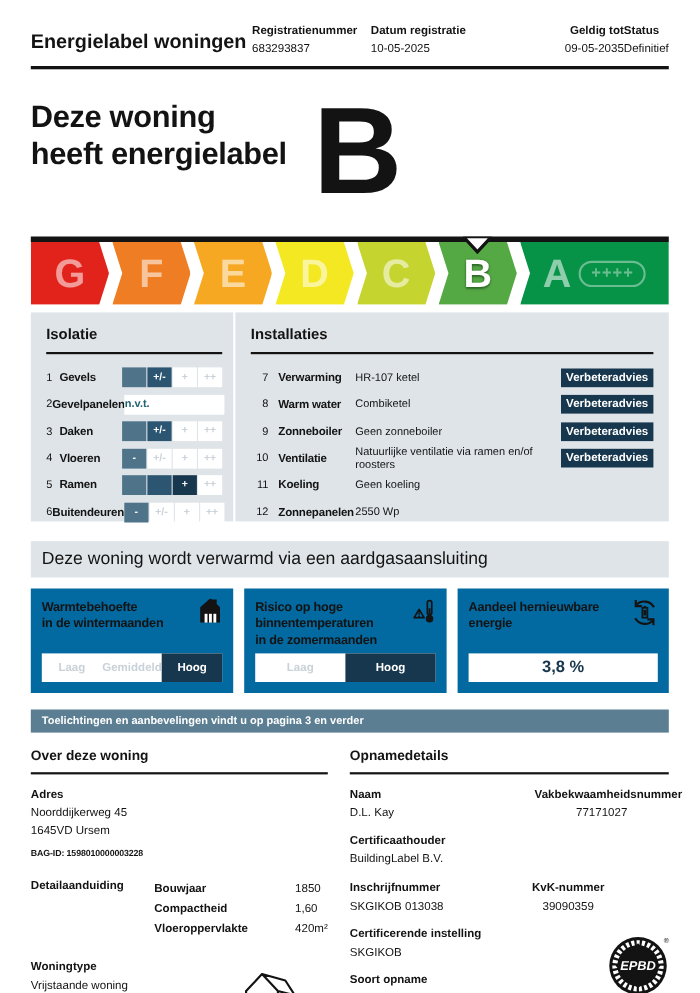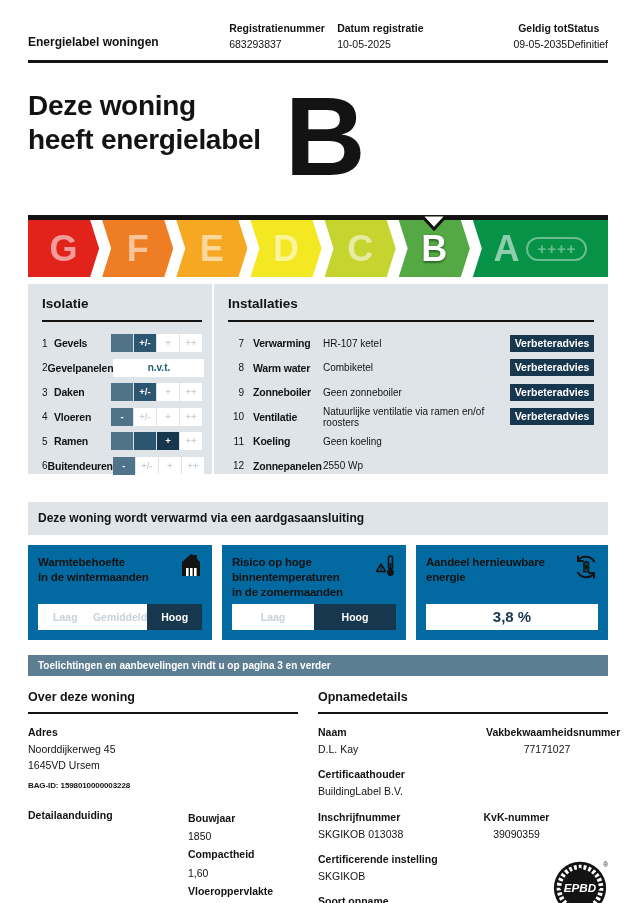--- a/index.html
+++ b/index.html
@@ -2,21 +2,21 @@
 <html><head>
 <meta charset="utf-8">
 <style>
   * { margin:0; padding:0; box-sizing:border-box; }
   html,body { width:636px; height:903px; background:#fff; overflow:hidden;
     font-family:"Liberation Sans", sans-serif; color:#131313; }
   .page { width:636px; height:903px; padding:0 28px; position:relative; }
 
   
   .header { display:flex; align-items:flex-end; padding:22px 0 10px; border-bottom:3px solid #131313; }
-  .header-title { font-size:12px; font-weight:bold; width:204px; padding-bottom:1px; }
+  .header-title { font-size:18px; font-weight:bold; width:204px; padding-bottom:1px; }
   .header-fields { display:flex; flex:1; }
   .hfield:nth-child(1){ width:108px; } .hfield:nth-child(2){ width:126px; }
   .hfield:nth-child(3){ width:104px;text-align:right; } .hfield:nth-child(4){ flex:1; }
   .hlabel { font-size:10.5px; font-weight:bold; margin-bottom:4px; }
   .hvalue { font-size:10.5px; }
 
   
   .hero { display:flex; align-items:flex-start; margin-top:26px; height:104px; }
   .hero-text { font-size:28px; font-weight:bold; line-height:1.22; letter-spacing:-0.3px; }
   .hero-letter { font-size:112px; font-weight:800; line-height:0.78; margin-left:24px; margin-top:4px; letter-spacing:-2px; }
@@ -40,32 +40,32 @@
   .panel { background:#dfe4e8; height:190px; }
   .panel-iso { width:184px; padding:12px 10px 0 14px; }
   .panel-inst { flex:1; padding:12px 14px 0 14px; }
   .panel-title { font-size:13.5px; font-weight:bold; padding-bottom:9px; border-bottom:2px solid #131313; margin-bottom:9px; }
   .iso-row { display:flex; align-items:center; height:24.5px; }
   .iso-num { width:12px; font-size:10px; }
   .iso-label { flex:1; font-size:10.5px; font-weight:bold; letter-spacing:-0.2px; }
   .iso-widget { display:flex; gap:1px; width:91px; }
   .iso-cell { width:22px; height:18px; line-height:18px; text-align:center; font-size:9.5px; font-weight:bold; color:#fff; }
   .iso-cell.off { background:#fff; color:#c9d2d8; }
-  .nvt-box { width:109px; height:18px; line-height:18px; text-align:center; background:#fff;
+  .nvt-box { width:109px; height:18px; line-height:18px; text-align:left; background:#fff;
     font-size:10px; font-weight:bold; color:#1f6272; }
   .inst-row { display:flex; align-items:center; height:24.5px; }
   .inst-num { width:16px; font-size:10px; text-align:right; margin-right:9px; }
   .inst-label { width:70px; font-size:10.5px; font-weight:bold; letter-spacing:-0.2px; }
   .inst-value { flex:1; font-size:10px; padding-right:4px; }
   .advice-btn { width:84px; height:17px; line-height:17px; text-align:center; background:#17374e; color:#fff;
     font-size:10.5px; font-weight:bold; }
 
   
-  .gas-banner { margin-top:28px; background:#dfe4e8; height:33px; line-height:33px;
-    font-size:12px; font-weight:bold; padding-left:10px; }
+  .gas-banner { margin-top:18px; background:#dfe4e8; height:33px; line-height:33px;
+    font-size:16px; font-weight:normal; padding-left:10px; }
 
   
   .boxes { display:flex; gap:10px; margin-top:10px; }
   .box { background:#0369a1; height:95px; padding:10px; position:relative; }
   .box1, .box2 { width:184px; } .box3 { flex:1; }
   .box-title { font-size:11.5px; font-weight:bold; line-height:1.32; letter-spacing:-0.2px; }
   .box-icon { position:absolute; top:9px; right:9px; }
   .box-control { position:absolute; left:10px; right:10px; bottom:10px; height:26px; display:flex; background:#fff; }
   .seg-opt { flex:1; text-align:center; line-height:26px; font-size:10.5px; font-weight:bold; color:#c9d2d8; }
   .seg-opt.on { background:#17374e; color:#fff; }
@@ -78,23 +78,23 @@
 
   
   .details { display:flex; gap:20px; margin-top:14px; height:232px; }
   .col-left { width:270px; } .col-right { flex:1; position:relative; }
   .sec-title { font-size:12.5px; font-weight:bold; padding-bottom:8px; border-bottom:2px solid #131313; margin-bottom:12px; }
   .flabel { font-size:10.5px; font-weight:bold; margin-bottom:3px; }
   .fvalue { font-size:10.5px; line-height:1.55; }
   .bag { font-size:8px; font-weight:bold; margin-top:7px; letter-spacing:-0.1px; }
   .detail-row { display:flex; margin-top:19px; }
   .detail-left { width:160px; }
-  .fact-row { display:flex; line-height:1.75;flex-direction:column; }
+  .fact-row { display:flex; line-height:1.75; }
   .fact-label { width:88px; font-size:10.5px; font-weight:bold; }
-  .fact-value { font-size:10.5px; }
+  .fact-value { font-size:10.5px;margin-left:40px; }
   .wtype-row { display:flex; margin-top:19px; }
   .wtype-text { width:186px; }
   .pair-row { display:flex; margin-bottom:11px; }
   .pair-row .blk1 { flex:1; } .pair-row .blk2 { width:122px;text-align:center; }
   .pair-row.insch .blk1 { width:107px; flex:none; } .pair-row.insch .blk2 { flex:1; }
   .blk { margin-bottom:11px; }
   .epbd { position:absolute; right:0; bottom:6px; }
 </style>
 </head>
 <body>

